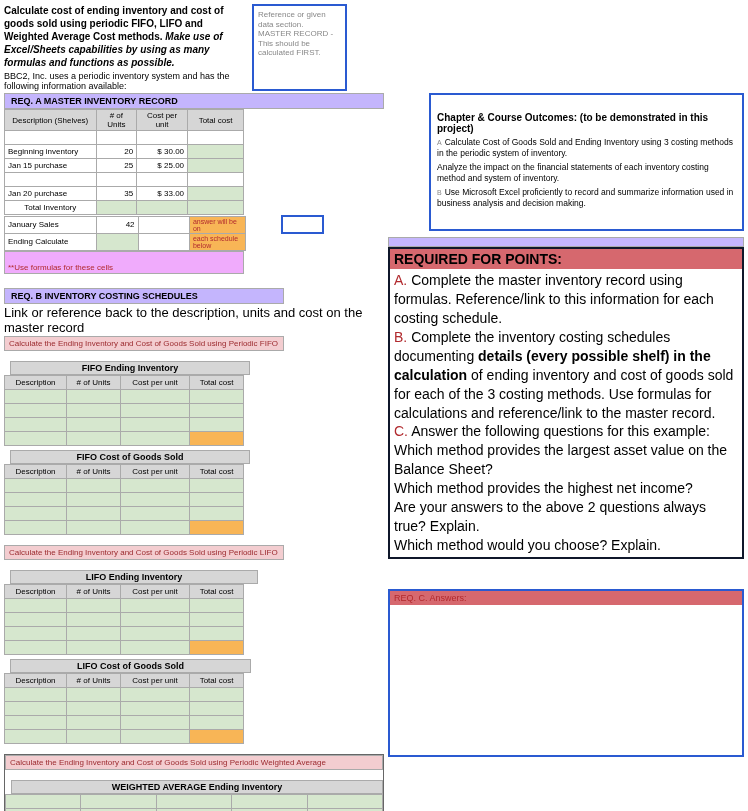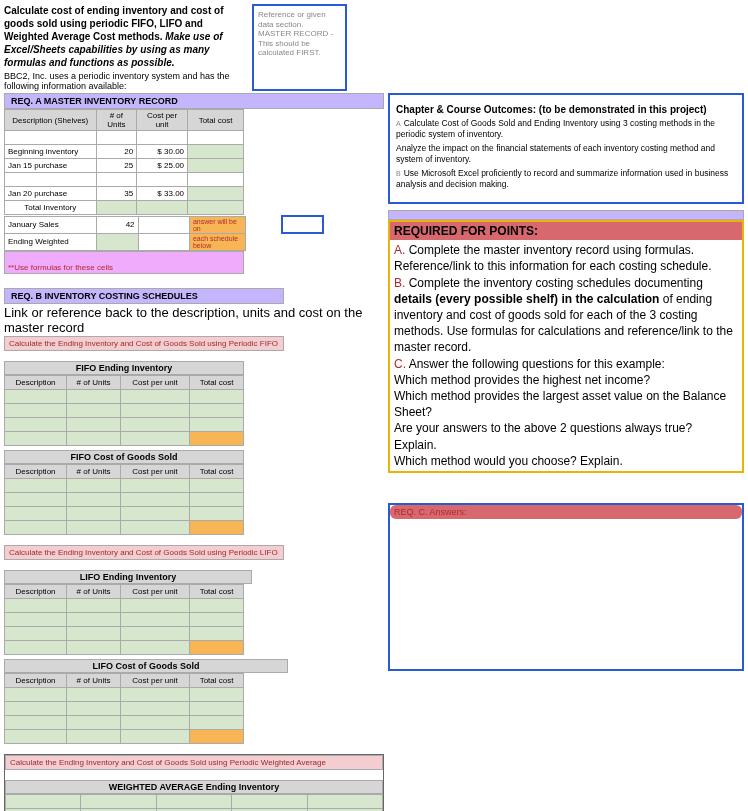--- a/index.html
+++ b/index.html
@@ -30,31 +30,31 @@
   .right-col { flex: 1; }
   table { border-collapse: collapse; width: 100%; }
   td, th { border: 1px solid #aaa; padding: 1px 3px; font-size: 8px; height: 14px; }
   .hdr-red { background: #c4b5fd; color: #000; font-weight: bold; font-size: 9px; text-align: left; padding: 2px 6px; border: 1px solid #aaa; }
   .hdr-pink { background: #f3cdd0; color: #9b2a2e; font-size: 8px; padding: 2px 4px; border: 1px solid #aaa; }
   .col-hdr { background: #d6d6d6; text-align: center; font-size: 8px; }
   .green { background: #d6e7ce; }
   .orange { background: #f8b556; }
   .pink { background: #f0abfc; }
   .blue-cell { background: #fff; border: 2px solid #2a5ad1; height: 14px; }
-  .section-title-bold { background: #d6d6d6; font-weight: bold; text-align: center; font-size: 9px; border: 1px solid #aaa; padding: 1px; }
+  .section-title-bold { background: #d6d6d6; font-weight: bold; text-align: center; font-size: 9px; border: 1px solid #aaa; padding: 1px; margin-left: 6px; }
   .red-text { color: #b12a2e; font-size: 8px; }
-  .outcomes-box { border: 2px solid #2a5ad1; padding: 9px 6px; font-size: 9px; }
+  .outcomes-box { border: 2px solid #2a5ad1; padding: 17px 6px; font-size: 9px; margin-left: 41px; }
   .outcomes-box .h { font-weight: bold; font-size: 10px; }
   .outcomes-box p { margin: 3px 0; font-size: 8.5px; line-height: 1.3; }
-  .reqpoints-box { border: 2px solid #eab308; font-size: 12px; }
+  .reqpoints-box { border: 2px solid #0f172a; font-size: 14px; }
   .reqpoints-box .hdr { background: #d6686e; font-weight: bold; padding: 2px 4px; }
   .reqpoints-box .body { padding: 2px 4px; line-height: 1.35; border-radius: 8px; }
   .reqpoints-box .body .lbl { color: #b12a2e; }
   .answers-box { border: 2px solid #2a5ad1; margin-top: 30px; }
-  .answers-box .hdr { background: #d6686e; color: #b12a2e; font-size: 9px; padding: 2px 4px; border-radius: 6px; }
+  .answers-box .hdr { background: #d6686e; color: #b12a2e; font-size: 9px; padding: 2px 4px; }
   .answers-box .body { height: 150px; }
   .spacer-row td { border: 1px solid #aaa; background: #fff; }
   .no-border { border: none !important; }
   .center { text-align: center; }
   .right { text-align: right; }
   .narrow-table { width: 240px; }
   .wide-wrap { border: 1px solid #666; }
 </style>
 </head>
 <body>
@@ -128,21 +128,21 @@
       <tbody>
           <tr>
         <td style="width:90px">January Sales</td>
         <td class="right" style="width:40px">42</td>
         <td style="width:50px"></td>
         <td class="orange red-text" style="width:55px;font-size:7px">answer will be on</td>
         <td class="no-border" style="width:35px"></td>
         <td class="blue-cell" style="width:40px"></td>
       </tr>
       <tr>
-        <td>Ending Weighted</td>
+        <td>Ending Calculate</td>
         <td class="green"></td>
         <td></td>
         <td class="orange red-text" style="font-size:7px">each schedule below</td>
         <td class="no-border"></td>
             <td class="no-border"></td>
       </tr>
     </tbody>
       </table>
     <table class="narrow-table">
         <tbody>
@@ -266,21 +266,21 @@
       <tr>
             <td class="green"></td>
             <td class="green"></td>
             <td class="green"></td>
             <td class="orange"></td>
           </tr>
     </tbody>
       </table>
 
     <div style="height:4px"></div>
-    <div class="section-title-bold" style="width:284px">LIFO Cost of Goods Sold</div>
+    <div class="section-title-bold" style="width:241px">LIFO Cost of Goods Sold</div>
     <table class="narrow-table">
       <tbody>
           <tr>
             <td class="col-hdr">Description</td>
             <td class="col-hdr"># of Units</td>
             <td class="col-hdr">Cost per unit</td>
             <td class="col-hdr">Total cost</td>
           </tr>
       <tr>
             <td class="green"></td>
@@ -353,22 +353,22 @@
     </div>
 
     <div class="hdr-red" style="margin-top:6px;height:10px"></div>
 
     <div class="reqpoints-box">
       <div class="hdr">REQUIRED FOR POINTS:</div>
       <div class="body">
         <div><span class="lbl">A.</span> <span>Complete the master inventory record using formulas. Reference/link to this information for each costing schedule.</span></div>
         <div><span class="lbl">B.</span> <span>Complete the inventory costing schedules documenting </span><b>details (every possible shelf) in the calculation</b><span> of ending inventory and cost of goods sold for each of the 3 costing methods. Use formulas for calculations and reference/link to the master record.</span></div>
         <div><span class="lbl">C.</span> <span>Answer the following questions for this example:</span></div>
+        <div>Which method provides the largest asset value on the Balance Sheet?</div>
         <div>Which method provides the highest net income?</div>
-        <div>Which method provides the largest asset value on the Balance Sheet?</div>
         <div>Are your answers to the above 2 questions always true?  Explain.</div>
         <div>Which method would you choose?  Explain.</div>
       </div>
     </div>
 
     <div class="answers-box">
       <div class="hdr">REQ.  C.    Answers:</div>
       <div class="body"></div>
     </div>
   </div>

